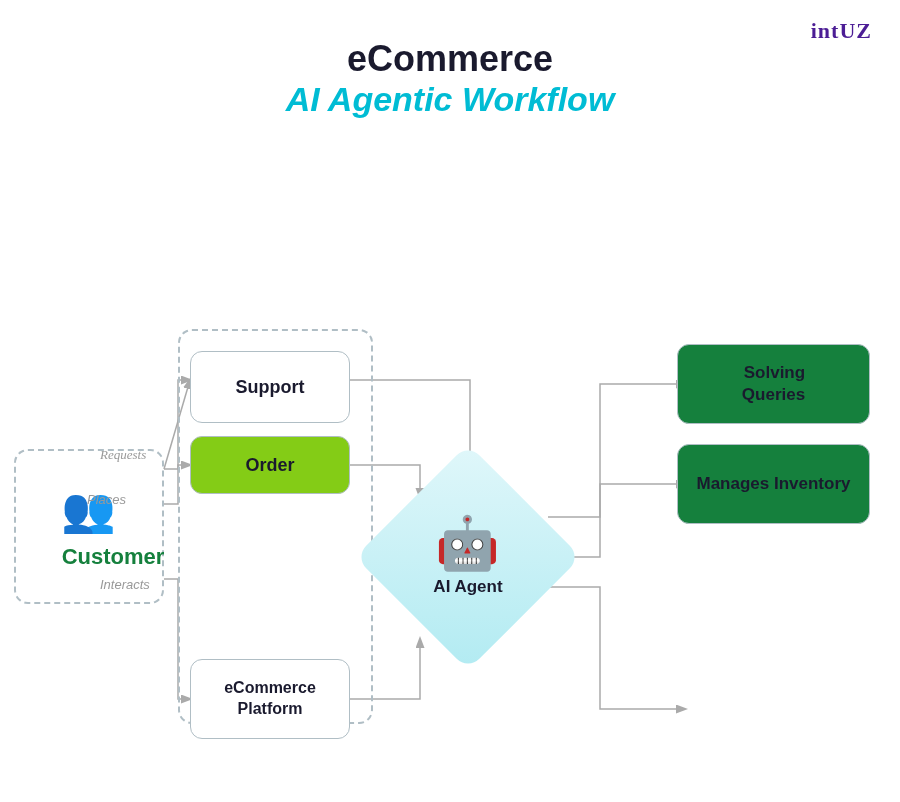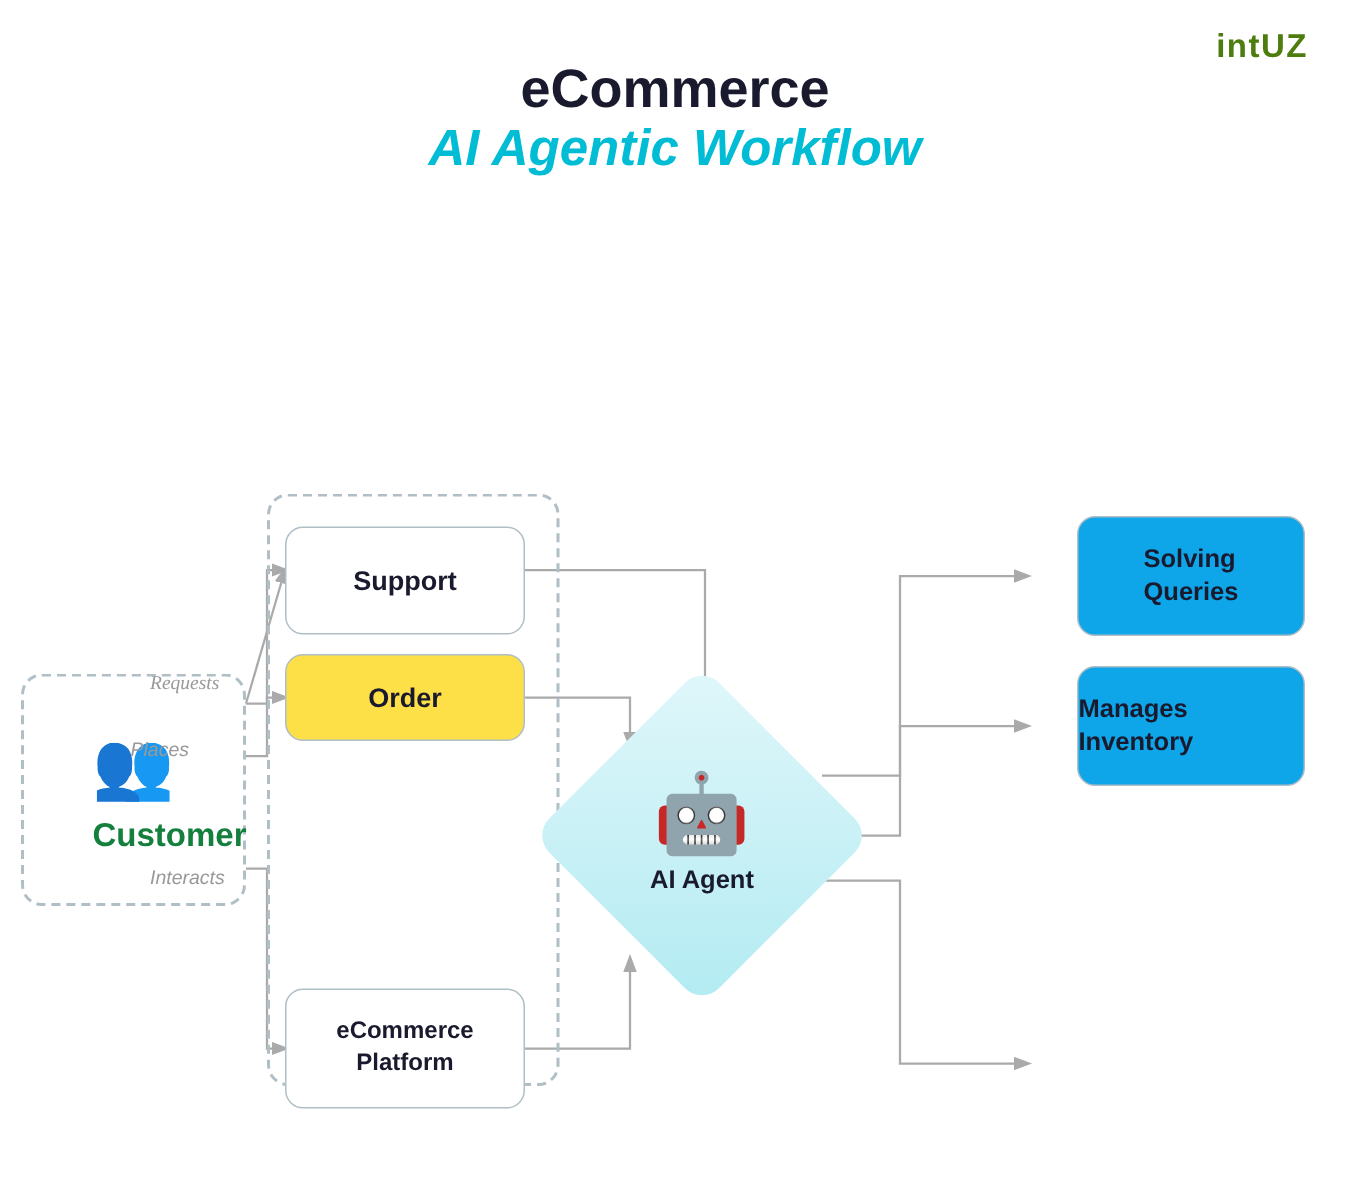--- a/index.html
+++ b/index.html
@@ -14,21 +14,21 @@
 
     .logo {
       position: absolute;
       top: 18px;
       right: 28px;
       font-size: 22px;
       font-weight: 700;
       color: #00bcd4;
       letter-spacing: 1px;
     }
-    .logo span { color: #4d7c0f; }
+    .logo span { color: #4c1d95; font-family: Liberation Serif, serif; }
 
     .title-area {
       text-align: center;
       padding-top: 38px;
     }
     .title-main {
       font-size: 36px;
       font-weight: 800;
       color: #1a1a2e;
     }
@@ -120,21 +120,21 @@
       position: absolute;
       left: 190px;
       top: 307px;
       width: 160px;
       height: 58px;
       border: 1.5px solid #b0bec5;
       border-radius: 12px;
       display: flex;
       align-items: center;
       justify-content: center;
-      background: #fde047;
+      background: #84cc16;
     }
     .order-label {
       font-size: 18px;
       font-weight: 600;
       color: #1a1a2e;
     }
 
     
     .agents-dashed-box {
       position: absolute;
@@ -177,29 +177,29 @@
       font-size: 17px;
       font-weight: 700;
       color: #1a1a2e;
       margin-top: 4px;
     }
 
     
     .outcome-box {
       position: absolute;
       right: 30px;
-      width: 152px;
+      width: 193px;
       height: 80px;
       border: 1.5px solid #b0bec5;
       border-radius: 12px;
       display: flex;
       align-items: center;
       justify-content: center;
-      text-align: left;
-      background: #0ea5e9;
+      text-align: right;
+      background: #15803d;
     }
     .outcome-label {
       font-size: 17px;
       font-weight: 600;
       color: #1a1a2e;
       line-height: 1.3;
     }
     .solving-box { top: 215px; }
     .inventory-box { top: 315px; }
     .personalizes-box { top: 540px; }

